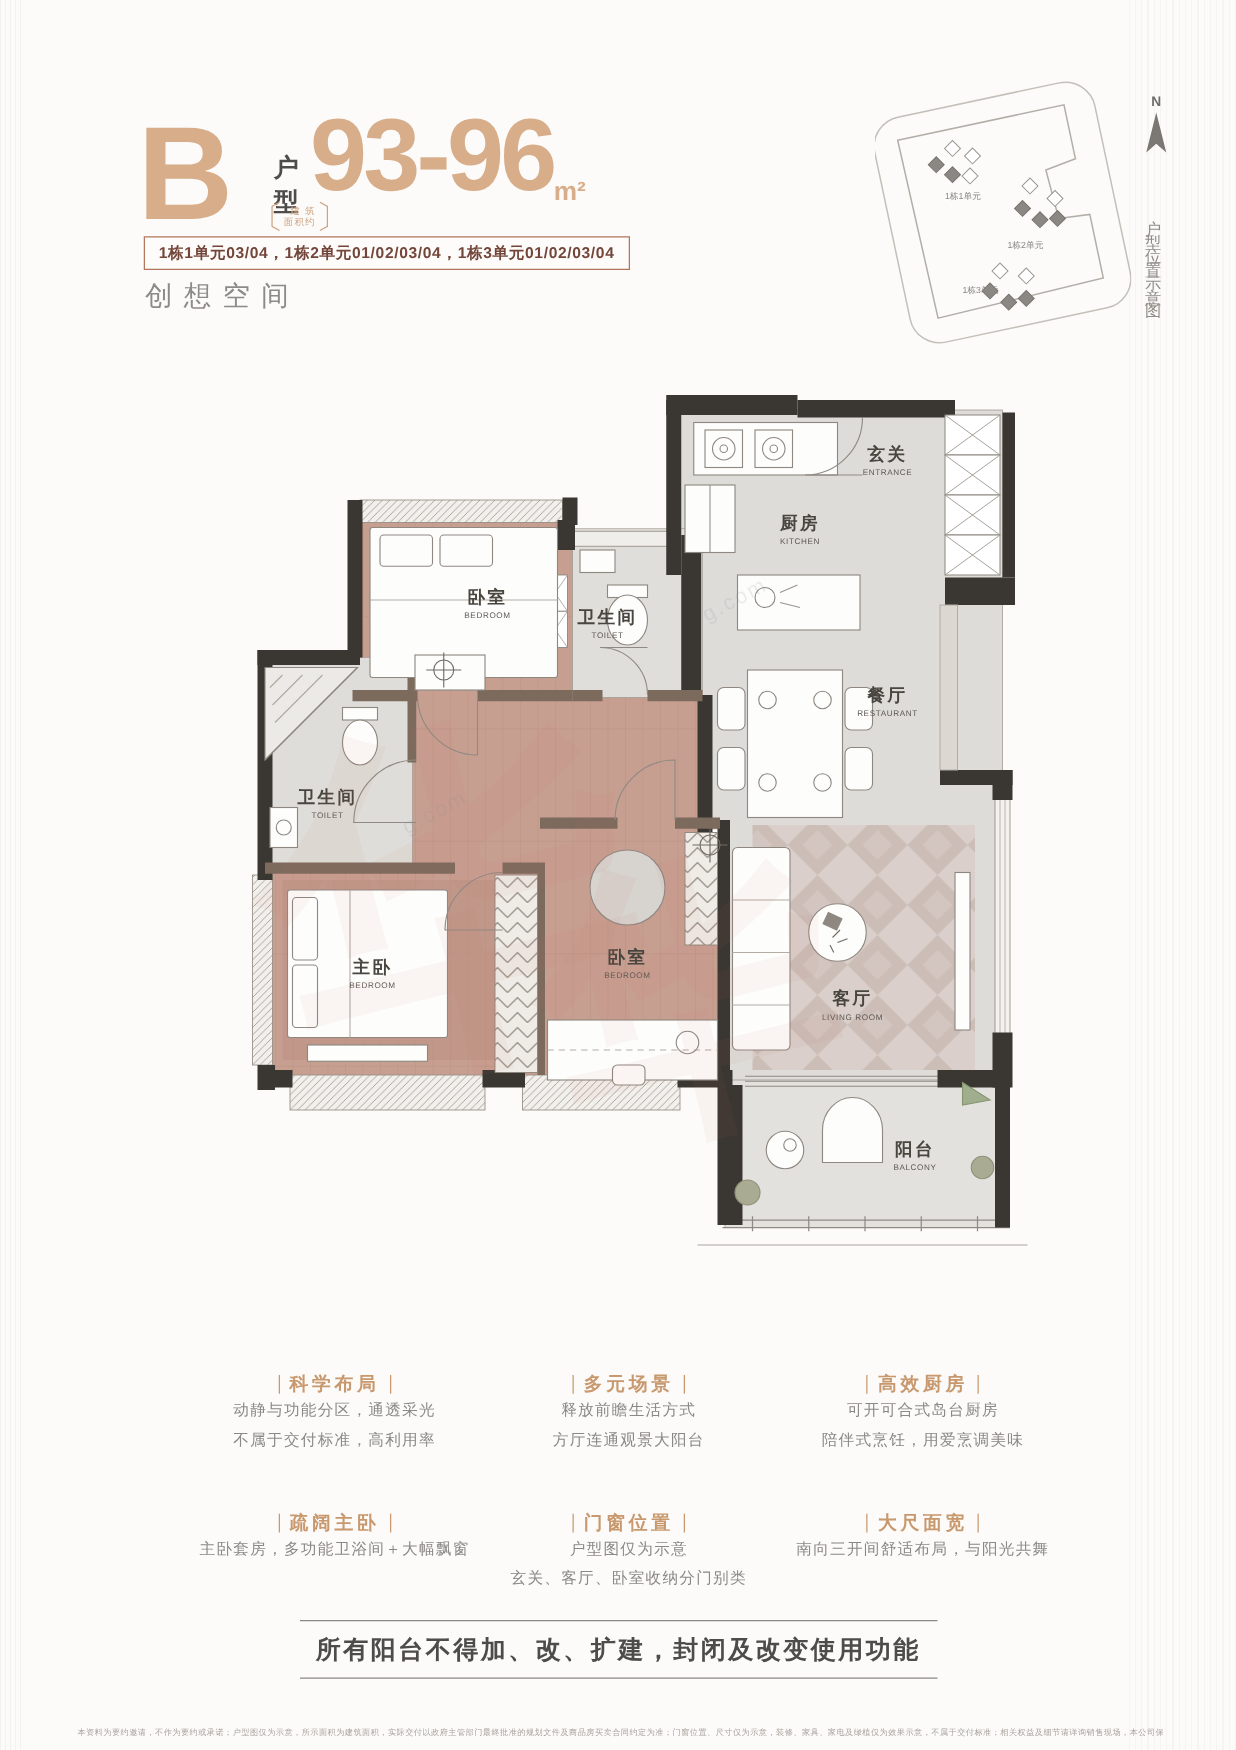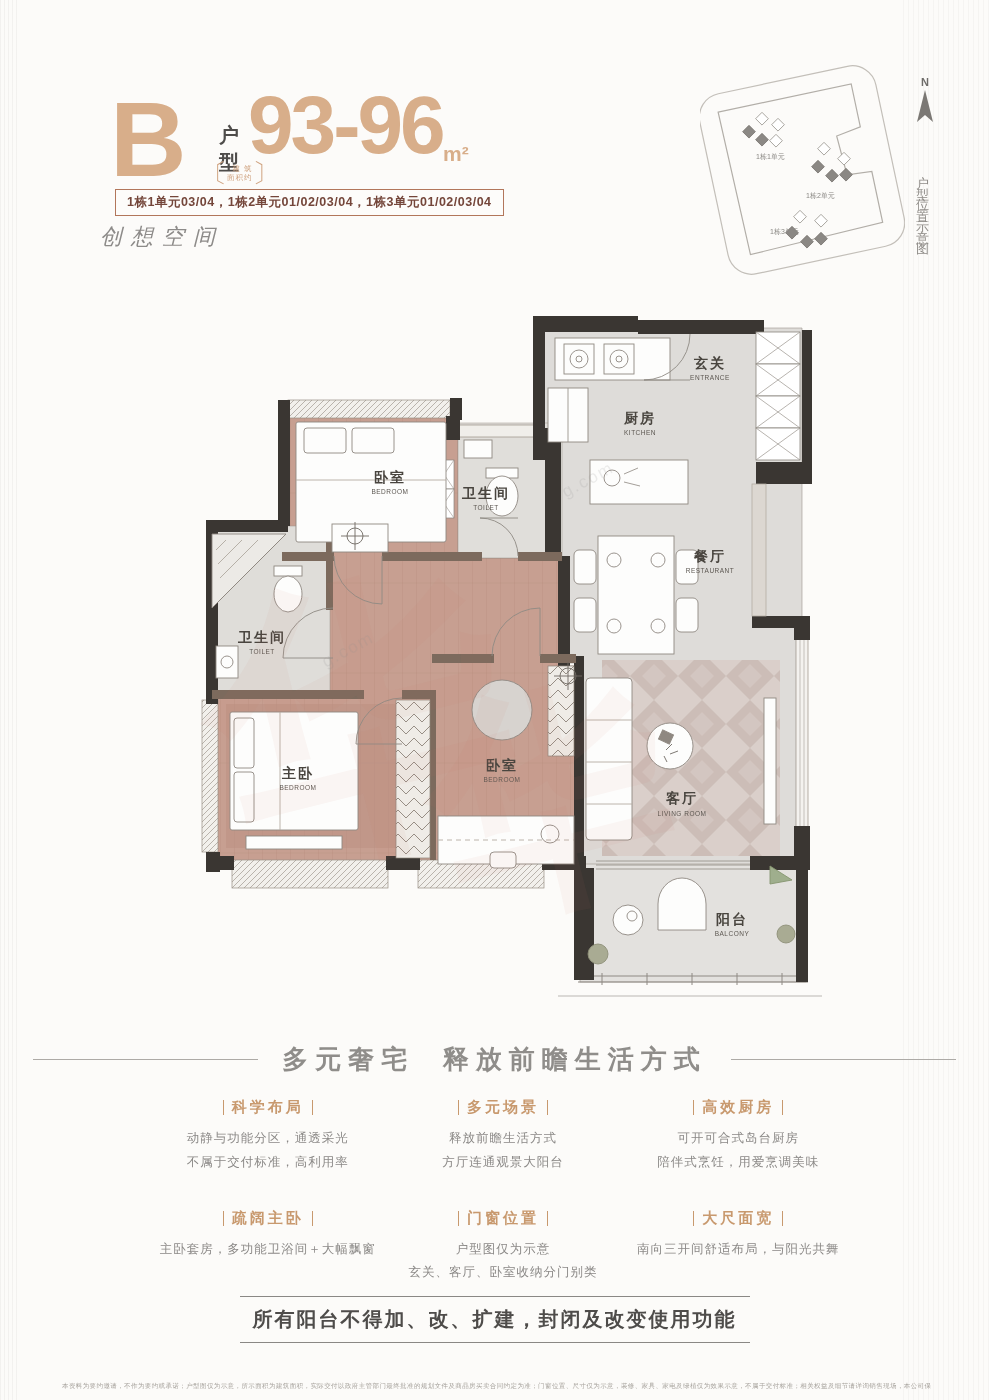--- a/index.html
+++ b/index.html
@@ -12,42 +12,42 @@
   
   .b-letter{position:absolute;left:110px;top:86px;font-size:106px;line-height:1;font-weight:700;color:#d8ae8a;}
   .huxing{position:absolute;left:219px;top:122px;font-size:20px;color:#4e4c4a;font-weight:700;line-height:27px;}
   .area-note{position:absolute;left:201px;top:160px;display:flex;align-items:center;color:#cfa27f;}
   .area-note .brk{font-size:26px;line-height:1;color:#cfa27f;}
   .area-note .txt{font-size:7.5px;line-height:9px;text-align:right;letter-spacing:1px;}
   .area-value{position:absolute;left:248px;top:84px;font-size:82px;line-height:1;font-weight:700;color:#d8ae8a;letter-spacing:-3px;}
   .area-unit{position:absolute;left:443px;top:142px;font-size:21px;font-weight:700;color:#d8ae8a;}
   .units-box{position:absolute;left:115px;top:189px;border:1px solid #b2765b;padding:4px 11px;
     font-size:12.5px;font-weight:700;color:#74463a;letter-spacing:.5px;background:#fdfcfa;}
-  .slogan{position:absolute;left:100px;top:222px;font-size:22px;color:#8d8b89;letter-spacing:9px;font-weight:500;font-style:italic;}
+  .slogan{position:absolute;left:116px;top:222px;font-size:22px;color:#8d8b89;letter-spacing:9px;font-weight:500;}
   
   .siteplan{position:absolute;left:700px;top:62px;}
   .compass{position:absolute;left:912px;top:76px;width:26px;text-align:center;color:#6f6d6a;font-size:11px;font-weight:700;}
   .side-caption{position:absolute;left:913px;top:166px;writing-mode:vertical-rl;font-size:13px;color:#8f8c88;letter-spacing:11px;}
   .siteplan text{font-size:7px;fill:#8a8884;}
   
   .plan{position:absolute;left:150px;top:268px;}
   .plan .cn{font-size:14px;font-weight:700;fill:#49453f;letter-spacing:2px;}
   .plan .en{font-size:6.5px;fill:#5c5751;letter-spacing:.5px;}
   .wm-big{position:absolute;font-size:300px;color:rgba(197,118,104,.06);font-weight:700;transform:rotate(-14deg);pointer-events:none;}
   .wm-small{position:absolute;font-size:17px;color:rgba(140,140,140,.16);transform:rotate(-28deg);letter-spacing:2px;pointer-events:none;}
   
   .feat-heading{position:absolute;left:60px;right:60px;top:1042px;display:flex;align-items:center;justify-content:center;}
   .feat-heading .ln{flex:0 0 225px;height:1px;background:#adaaa6;}
   .feat-heading .dot{width:5px;height:5px;border-radius:50%;background:#9a9793;margin:0 7px;}
   .feat-heading .txt{font-size:26px;color:#8f8d8a;font-weight:700;letter-spacing:7px;margin:0 10px;white-space:pre;}
-  .features{position:absolute;left:150px;top:1098px;width:706px;display:grid;grid-template-columns:1fr 1fr 1fr;row-gap:34px;}
+  .features{position:absolute;left:150px;top:1098px;width:706px;display:grid;grid-template-columns:1fr 1fr 1fr;row-gap:44px;}
   .feat{text-align:center;}
   .feat .title{display:flex;align-items:center;justify-content:center;font-size:15px;font-weight:700;color:#c8996e;letter-spacing:3px;}
   .feat .title .bar{width:1px;height:15px;background:#c8996e;margin:0 8px;}
-  .feat .body{margin-top:10px;font-size:12.5px;line-height:1.9;color:#8b8987;letter-spacing:1px;}
+  .feat .body{font-size:12.5px;line-height:1.9;color:#8b8987;letter-spacing:1px;}
   
   .notice{position:absolute;left:50%;top:1296px;transform:translateX(-50%);width:510px;text-align:center;
     border-top:1.5px solid #8a8885;border-bottom:1.5px solid #8a8885;padding:9px 0;
     font-size:20px;font-weight:700;color:#4e4c4a;letter-spacing:2px;white-space:nowrap;}
   .fineprint{position:absolute;left:62px;right:58px;top:1382px;font-size:6.5px;color:#a8a49e;
     white-space:nowrap;overflow:hidden;letter-spacing:.4px;}
 </style>
 </head>
 <body>
 
@@ -369,27 +369,20 @@
       <text class="cn" x="582" y="656">阳台</text>
       <text class="en" x="582" y="668">BALCONY</text>
     </g>
   </svg>
 
   <div class="wm-big" style="left:210px;top:520px;">华</div>
   <div class="wm-big" style="left:430px;top:640px;font-size:240px;">华</div>
   <div class="wm-small" style="left:320px;top:640px;">g.com</div>
   <div class="wm-small" style="left:560px;top:470px;">g.com</div>
 
-  <div class="feat-heading">
-    <div class="ln"></div>
-    <div class="dot"></div>
-    <div class="txt">多元奢宅  释放前瞻生活方式</div>
-    <div class="dot"></div>
-    <div class="ln"></div>
-  </div>
 
   <div class="features">
     <div class="feat">
       <div class="title">
           <span class="bar"></span>
           <span>科学布局</span>
           <span class="bar"></span>
         </div>
       <div class="body">
           <div>动静与功能分区，通透采光</div>

